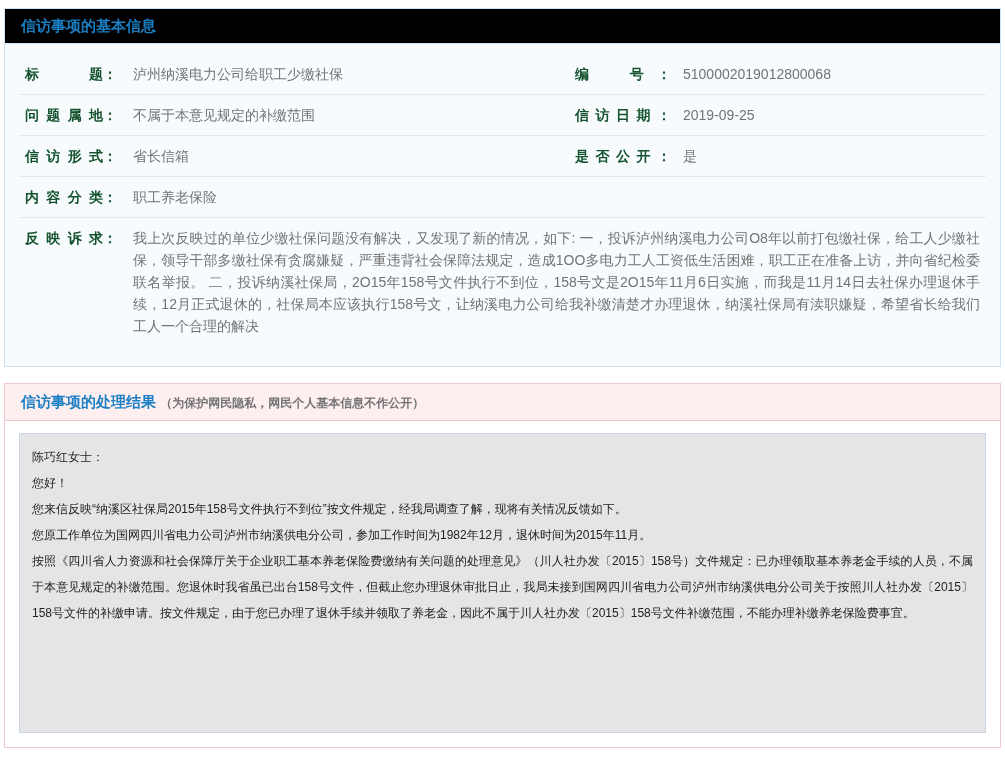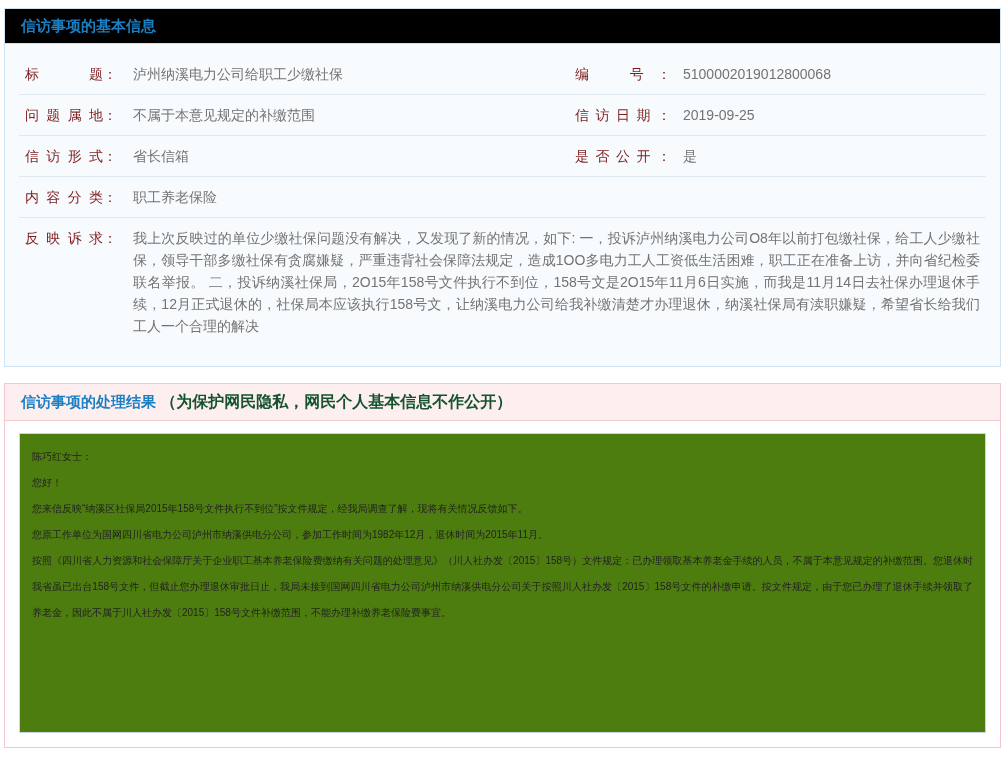--- a/index.html
+++ b/index.html
@@ -51,22 +51,22 @@
     vertical-align: top;
     font-size: 14px;
     line-height: 22px;
   }
   table.info-table tr:last-child td {
     border-bottom: none;
     margin-left: 45px;
   }
   td.label {
     width: 96px;
-    color: #7f1d1d;
-    font-weight: normal;
+    color: #14532d;
+    font-weight: bold;
     text-align: justify;
     text-align-last: justify;
     white-space: nowrap;
     padding-right: 4px;
   }
   td.label .lbl-inner {
     display: inline-block;
     width: 78px;
     text-align: justify;
     text-align-last: justify;
@@ -99,35 +99,35 @@
     background: #fdeef0;
     border-bottom: 1px solid #f0c8cd;
     height: 36px;
     line-height: 36px;
     padding: 0 16px;
     font-size: 15px;
     font-weight: bold;
     color: #1b7fc4;
   }
   .result-header .note {
-    color: #14532d;
-    font-size: 16px;
+    color: #737373;
+    font-size: 12px;
     font-weight: bold;
   }
   .result-body {
     padding: 12px 14px 14px 14px;
   }
   .result-box {
     border: 1px solid #c9d7e4;
-    background: #4d7c0f;
+    background: #e5e5e5;
     height: 300px;
     padding: 10px 12px;
     box-sizing: border-box;
     overflow: hidden;
-    font-size: 10px;
+    font-size: 12px;
     line-height: 26px;
     color: #222222;
   }
   .result-box p {
     margin: 0;
     text-align: justify;
   }
 </style>
 </head>
 <body>

